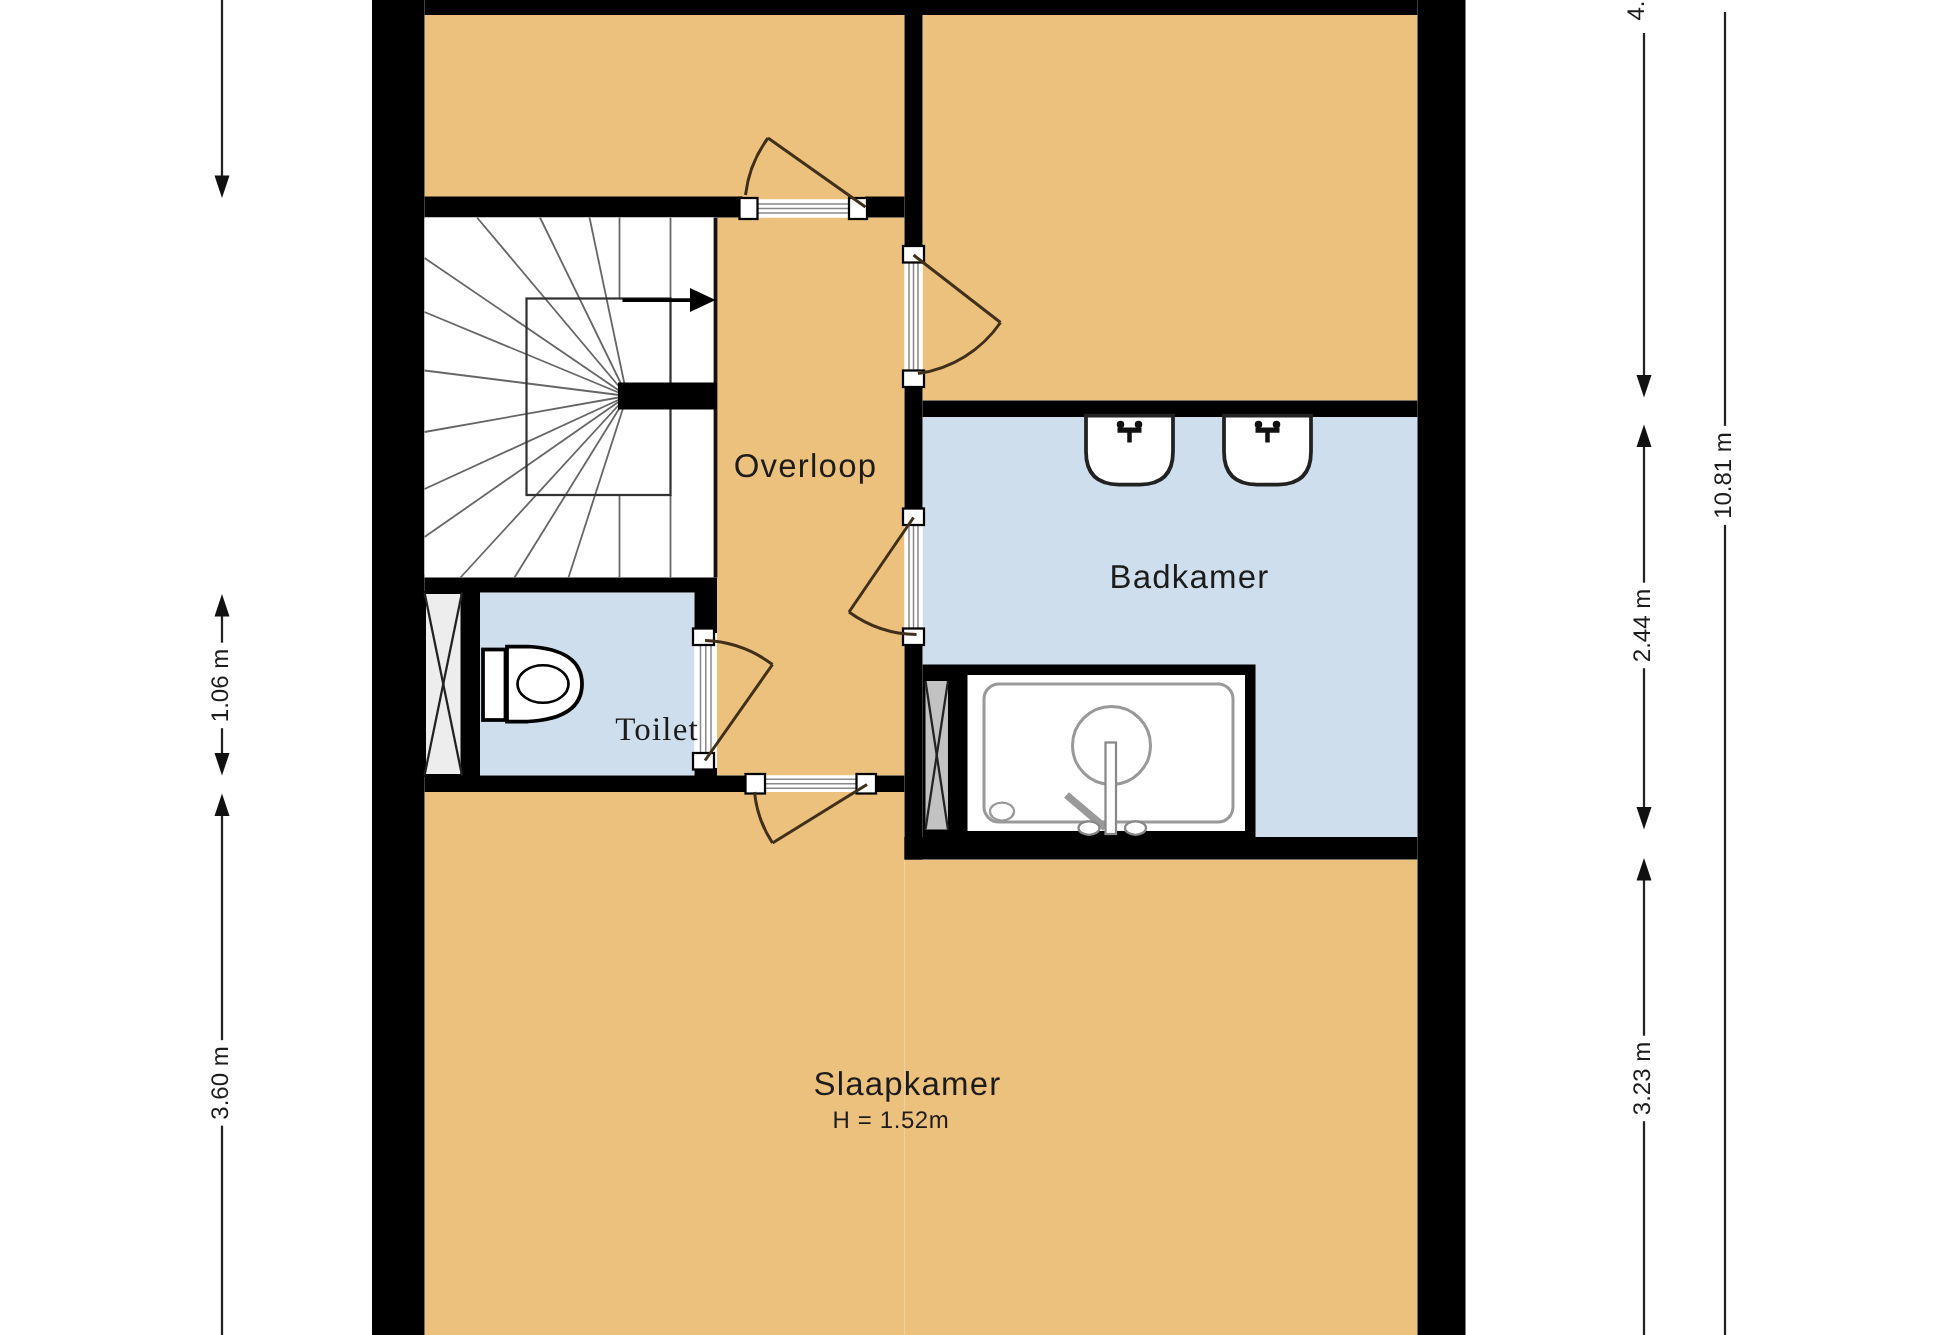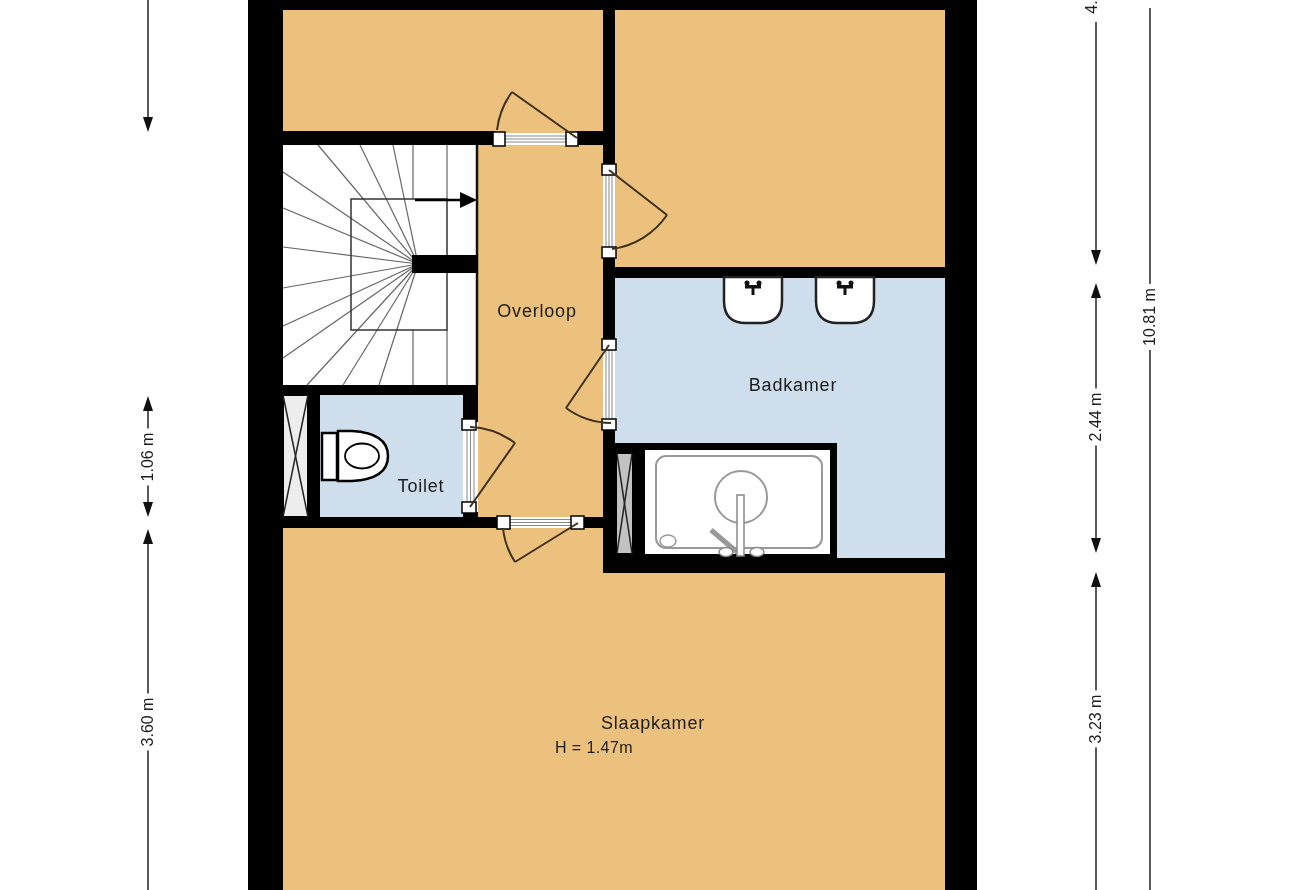--- a/index.html
+++ b/index.html
@@ -6,21 +6,21 @@
   #stage{
     position:relative;width:1300px;height:890px;background:#ffffff;
     overflow:hidden;font-family:"Liberation Sans",sans-serif;color:#1c1c1c;
   }
   .room{position:absolute;}
   .room.orange{background:#ecc17e;}
   .room.blue{background:#cfdeed;}
   .wall{position:absolute;background:#000;}
   .roomlabel{
     position:absolute;transform:translate(-50%,-50%);
-    font-size:18px;letter-spacing:0.8px;white-space:nowrap;color:#1c1c1c;
+    font-size:22px;letter-spacing:0.8px;white-space:nowrap;color:#1c1c1c;
   }
   .roomlabel.small{font-size:16px;letter-spacing:0.4px;}
   .dimlabel{
     position:absolute;transform:translate(-50%,-50%) rotate(-90deg);
     font-size:16px;white-space:nowrap;background:#fff;padding:1px 4px;color:#1c1c1c;
   }
   svg{position:absolute;left:0;top:0;}
 </style>
 </head>
 <body>
@@ -208,24 +208,24 @@
       <polygon points="148,517 143,502 153,502"></polygon>
       <polygon points="148,529 143,544 153,544"></polygon>
       <polygon points="1096,265 1091,250 1101,250"></polygon>
       <polygon points="1096,283 1091,298 1101,298"></polygon>
       <polygon points="1096,553 1091,538 1101,538"></polygon>
       <polygon points="1096,572 1091,587 1101,587"></polygon>
     </g>
   </svg>
 
   <div class="roomlabel" style="left:537px;top:311px;">Overloop</div>
-  <div class="roomlabel" style="left:421px;top:486px;">Toilet</div>
+  <div class="roomlabel" style="left:438px;top:486px;font-family:Liberation Serif, serif;">Toilet</div>
   <div class="roomlabel" style="left:793px;top:385px;">Badkamer</div>
-  <div class="roomlabel" style="left:605px;top:723px;margin-left:48px;">Slaapkamer</div>
-  <div class="roomlabel small" style="left:594px;top:748px;">H = 1.47m</div>
+  <div class="roomlabel" style="left:605px;top:723px;">Slaapkamer</div>
+  <div class="roomlabel small" style="left:594px;top:748px;">H = 1.52m</div>
 
   <div class="dimlabel" style="left:148px;top:457px;">1.06 m</div>
   <div class="dimlabel" style="left:148px;top:722px;">3.60 m</div>
   <div class="dimlabel" style="left:1092px;top:7px;">4.</div>
   <div class="dimlabel" style="left:1096px;top:417px;">2.44 m</div>
   <div class="dimlabel" style="left:1096px;top:719px;">3.23 m</div>
   <div class="dimlabel" style="left:1150px;top:317px;">10.81 m</div>
 
 </div>
 

